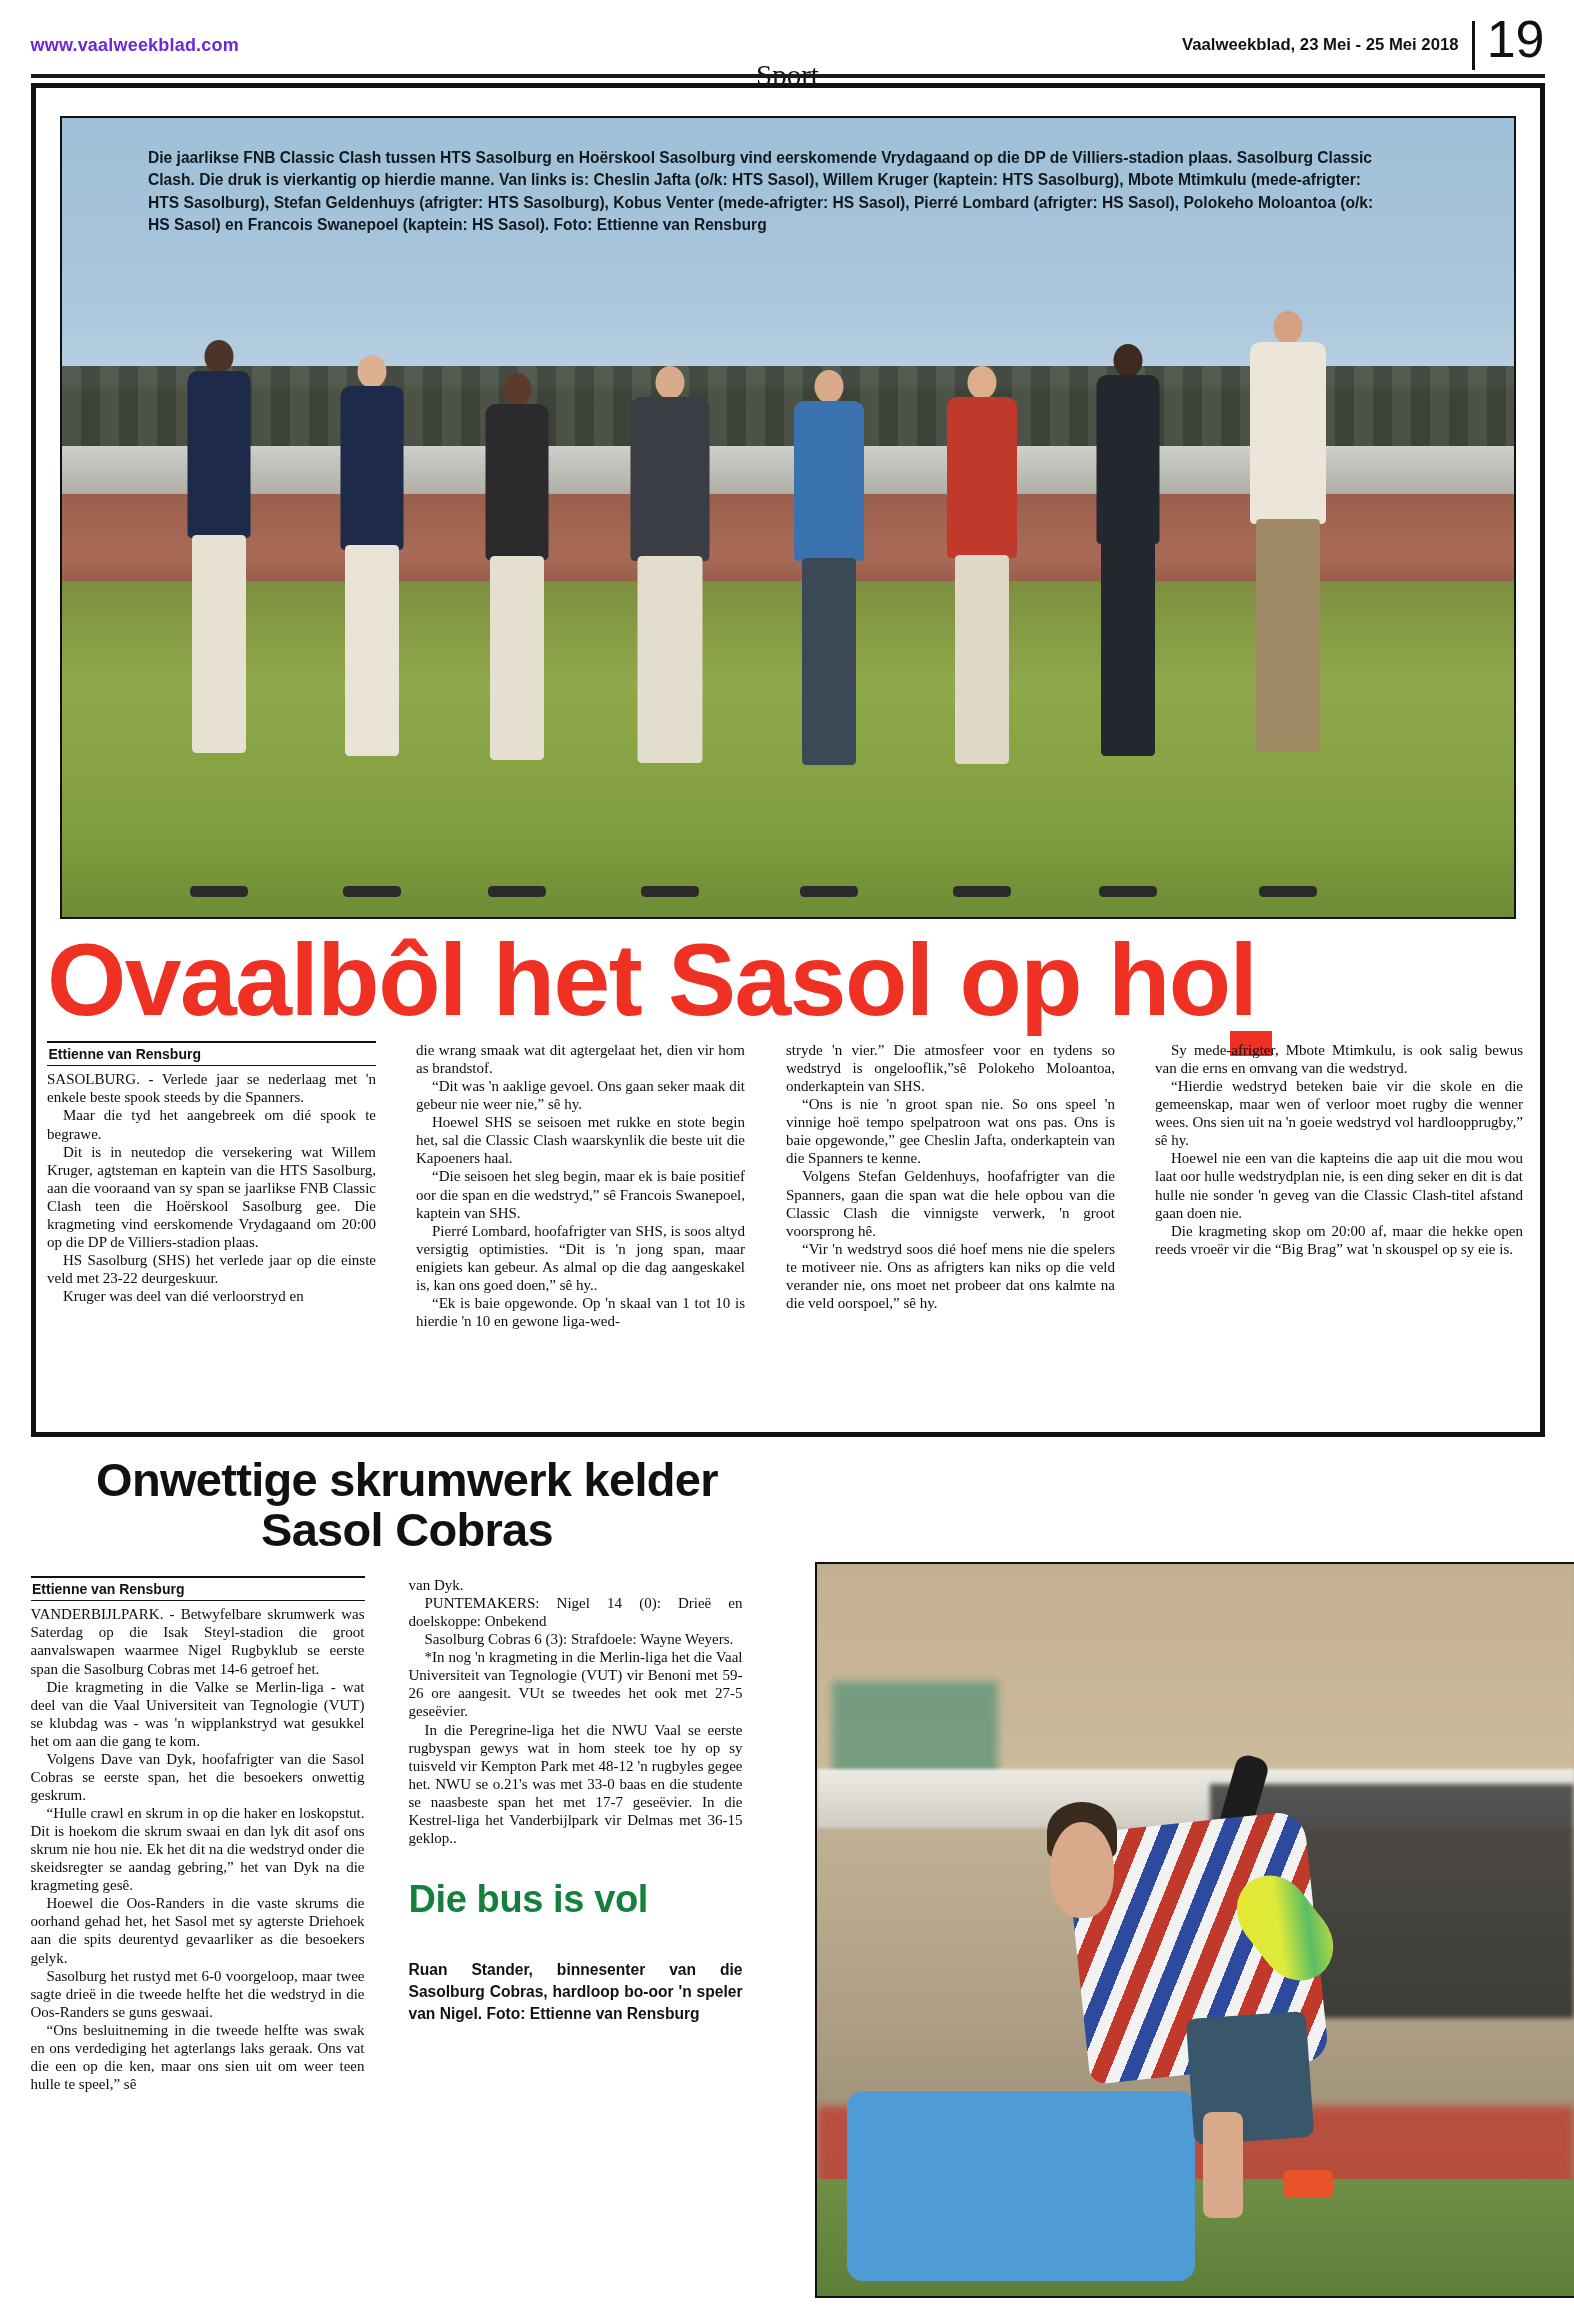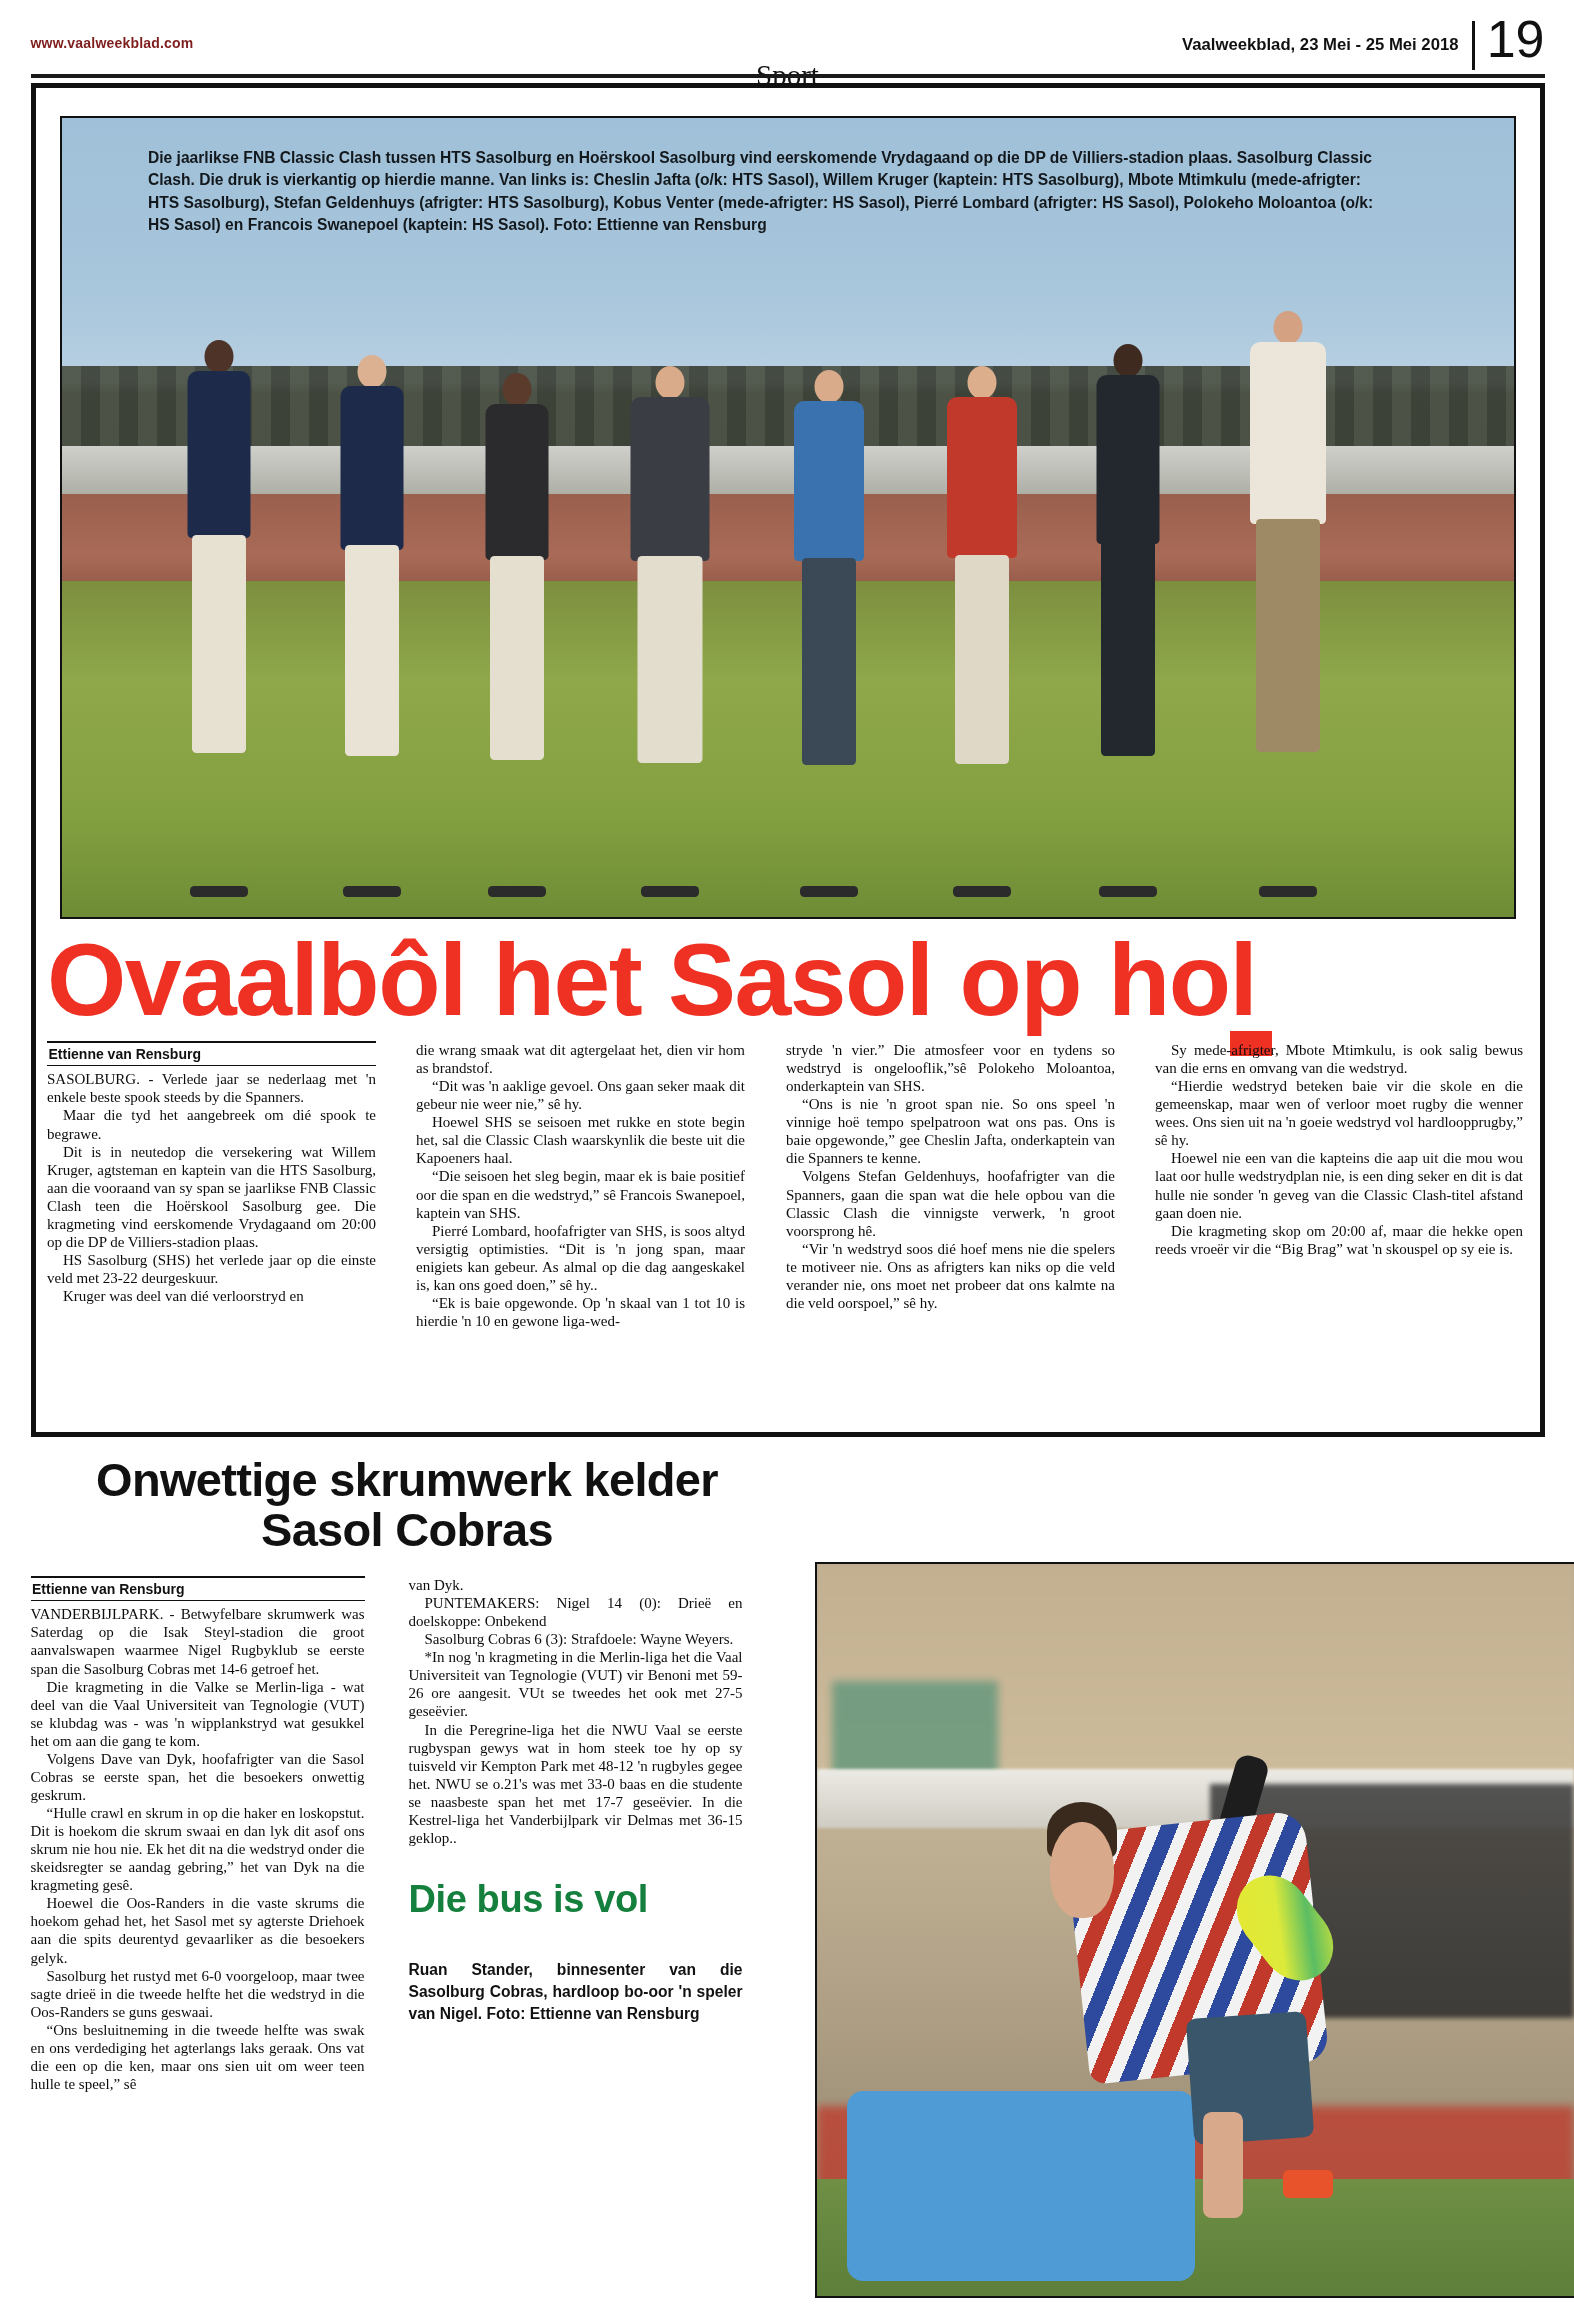--- a/index.html
+++ b/index.html
@@ -12,21 +12,21 @@
   }
   .page { position:relative; width:1574px; height:2319px; padding:0; }
 
   
   .masthead {
     position:absolute; left:30.5px; top:25px; width:1514px; height:48px;
   }
   .mast-url {
     position:absolute; left:0; top:10.2px;
     font-family:"Liberation Sans", sans-serif;
-    font-size:14px; font-weight:700; letter-spacing:0.2px; color:#7f1d1d;
+    font-size:18px; font-weight:700; letter-spacing:0.2px; color:#6d28d9;
   }
   .mast-section {
     position:absolute; left:0; right:0; top:1.5px; text-align:center;
     font-family:"Liberation Serif", serif;
     font-size:29px; font-weight:400; color:#111;margin-top:32px;
   }
   .mast-date {
     position:absolute; right:86px; top:10.2px;
     font-family:"Liberation Sans", sans-serif;
     font-size:16.7px; font-weight:700; color:#111;
@@ -329,21 +329,21 @@
   <div class="art2">
     <div class="headline2">Onwettige skrumwerk kelder Sasol Cobras</div>
 
     <div class="cols2">
       <div class="col2 d1">
         <div class="byline">Ettienne van Rensburg</div>
         <p class="first">VANDERBIJLPARK.    -    Betwyfelbare skrumwerk was Saterdag op die Isak Steyl-stadion die groot aanvalswapen waarmee Nigel Rugbyklub se eerste span die Sasolburg Cobras met 14-6 getroef het.</p>
         <p>Die kragmeting in die Valke se Merlin-liga - wat deel van die Vaal Universiteit van Tegnologie (VUT) se klubdag was - was 'n wipplankstryd wat gesukkel het om aan die gang te kom.</p>
         <p>Volgens Dave van Dyk, hoofafrigter van die Sasol Cobras se eerste span, het die besoekers onwettig geskrum.</p>
         <p>“Hulle crawl en skrum in op die haker en loskopstut. Dit is hoekom die skrum swaai en dan lyk dit asof ons skrum nie hou nie. Ek het dit na die wedstryd onder die skeidsregter se aandag gebring,” het van Dyk na die kragmeting gesê.</p>
-        <p>Hoewel die Oos-Randers in die vaste skrums die hoekom gehad het, het Sasol met sy agterste Driehoek aan die spits deurentyd gevaarliker as die besoekers gelyk.</p>
+        <p>Hoewel die Oos-Randers in die vaste skrums die oorhand gehad het, het Sasol met sy agterste Driehoek aan die spits deurentyd gevaarliker as die besoekers gelyk.</p>
         <p>Sasolburg het rustyd met 6-0 voorgeloop, maar twee sagte drieë in die tweede helfte het die wedstryd in die Oos-Randers se guns geswaai.</p>
         <p>“Ons besluitneming in die tweede helfte was swak en ons verdediging het agterlangs laks geraak. Ons vat die een op die ken, maar ons sien uit om weer teen hulle te speel,” sê</p>
       </div>
       <div class="col2 d2">
         <p class="first">van Dyk.</p>
         <p>PUNTEMAKERS: Nigel 14 (0): Drieë en doelskoppe: Onbekend</p>
         <p>Sasolburg Cobras 6 (3): Strafdoele: Wayne Weyers.</p>
         <p>*In nog 'n kragmeting in die Merlin-liga het die Vaal Universiteit van Tegnologie (VUT) vir Benoni met 59-26 ore aangesit. VUt se tweedes het ook met 27-5 geseëvier.</p>
         <p>In die Peregrine-liga het die NWU Vaal se eerste rugbyspan gewys wat in hom steek toe hy op sy tuisveld vir Kempton Park met 48-12 'n rugbyles gegee het. NWU se o.21's was met 33-0 baas en die studente se naasbeste span het met 17-7 geseëvier. In die Kestrel-liga het Vanderbijlpark vir Delmas met  36-15 geklop..</p>
         <div class="subhead2">Die bus is vol</div>

